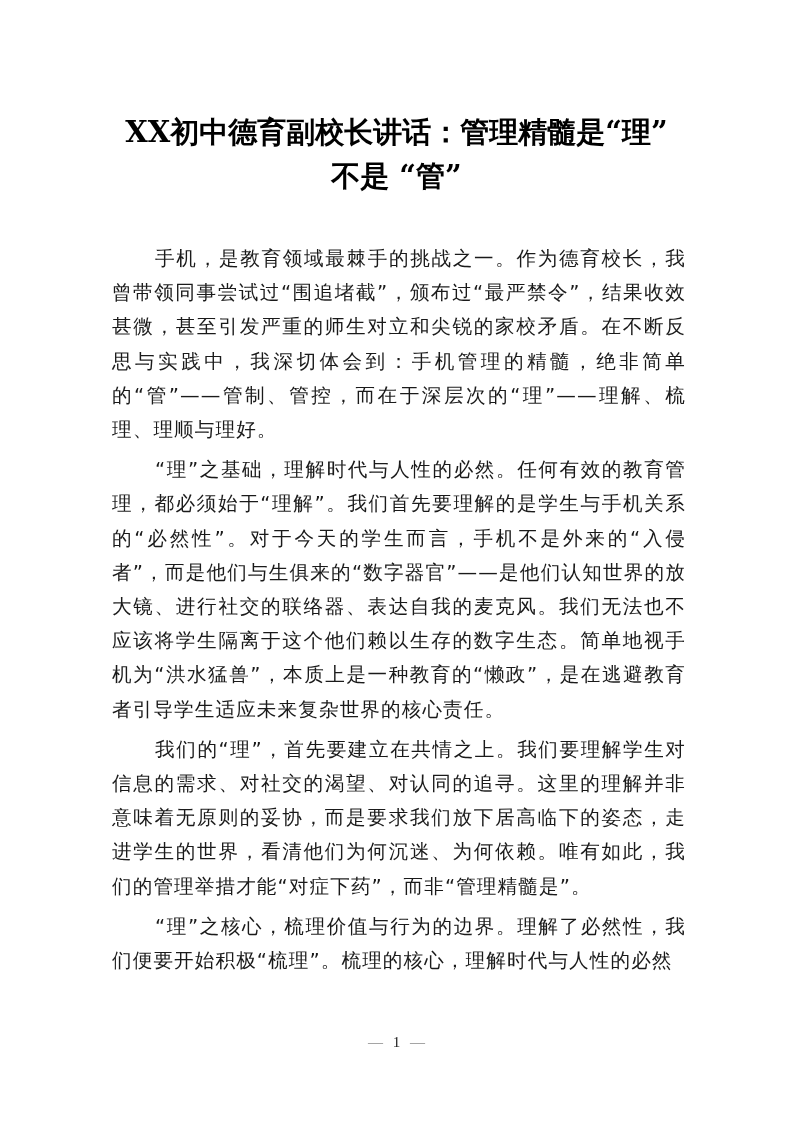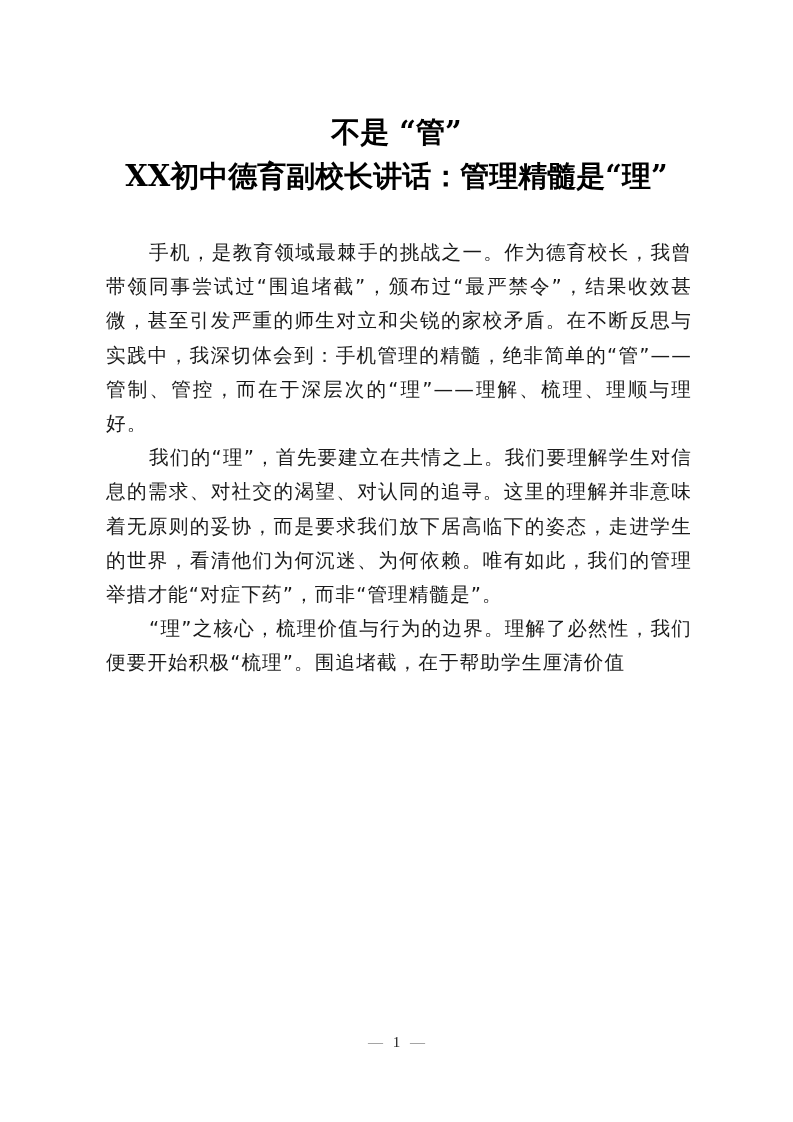--- a/index.html
+++ b/index.html
@@ -12,40 +12,41 @@
     font-weight: bold; font-size: 29px; line-height: 44px; color: #000;
     letter-spacing: 0px;
   }
   .body {
     position: absolute; left: 106px; top: 236px; width: 586px;
     font-family: "DejaVu Sans", "Liberation Sans", sans-serif;
     font-size: 19.6px; line-height: 34.2px; color: #1a1a1a;
     text-align: justify; text-justify: inter-character;
     letter-spacing: 1.1px;
   }
-  .body p { margin: 0; text-indent: 2.2em; }
+  .body p { margin: 6px; text-indent: 2.2em; }
   .footer {
     position: absolute; left: 0; top: 1034px; width: 793px; text-align: center;
     font-family: "Liberation Serif", serif; font-size: 15px; color: #222;
   }
   .footer .dash { color: #888; }
 </style>
 </head>
 <body>
 
 <div class="page">
   <div class="title">
+    <div>XX初中德育副校长讲话：管理精髓是“理”</div>
     <div>不是 “管”</div>
-    <div>XX初中德育副校长讲话：管理精髓是“理”</div>
   </div>
 
   <div class="body">
     <p>手机，是教育领域最棘手的挑战之一。作为德育校长，我曾带领同事尝试过“围追堵截”，颁布过“最严禁令”，结果收效甚微，甚至引发严重的师生对立和尖锐的家校矛盾。在不断反思与实践中，我深切体会到：手机管理的精髓，绝非简单的“管”——管制、管控，而在于深层次的“理”——理解、梳理、理顺与理好。</p>
+    <p>“理”之基础，理解时代与人性的必然。任何有效的教育管理，都必须始于“理解”。我们首先要理解的是学生与手机关系的“必然性”。对于今天的学生而言，手机不是外来的“入侵者”，而是他们与生俱来的“数字器官”——是他们认知世界的放大镜、进行社交的联络器、表达自我的麦克风。我们无法也不应该将学生隔离于这个他们赖以生存的数字生态。简单地视手机为“洪水猛兽”，本质上是一种教育的“懒政”，是在逃避教育者引导学生适应未来复杂世界的核心责任。</p>
     <p>我们的“理”，首先要建立在共情之上。我们要理解学生对信息的需求、对社交的渴望、对认同的追寻。这里的理解并非意味着无原则的妥协，而是要求我们放下居高临下的姿态，走进学生的世界，看清他们为何沉迷、为何依赖。唯有如此，我们的管理举措才能“对症下药”，而非“管理精髓是”。</p>
-    <p>“理”之核心，梳理价值与行为的边界。理解了必然性，我们便要开始积极“梳理”。围追堵截，在于帮助学生厘清价值</p>
+    <p>“理”之核心，梳理价值与行为的边界。理解了必然性，我们便要开始积极“梳理”。梳理的核心，理解时代与人性的必然</p>
   </div>
 
   <div class="footer">
     <span class="dash">—</span>
     <span style="margin:0 6px;">1</span>
     <span class="dash">—</span>
   </div>
 </div>
 
 </body></html>

